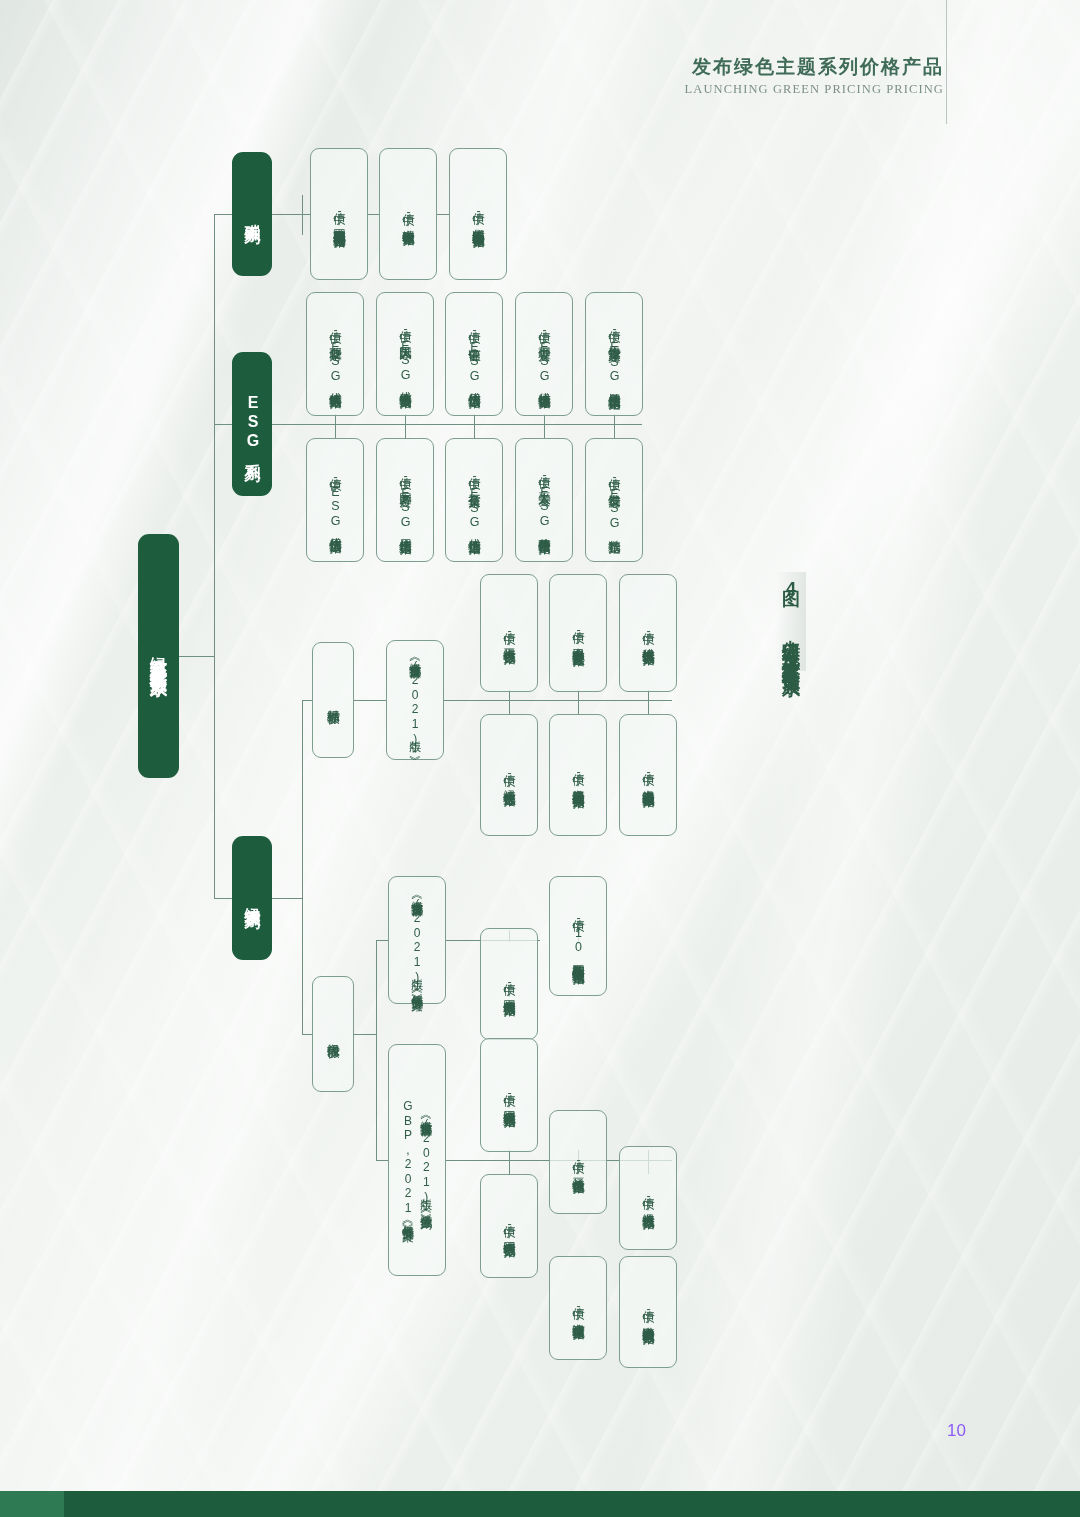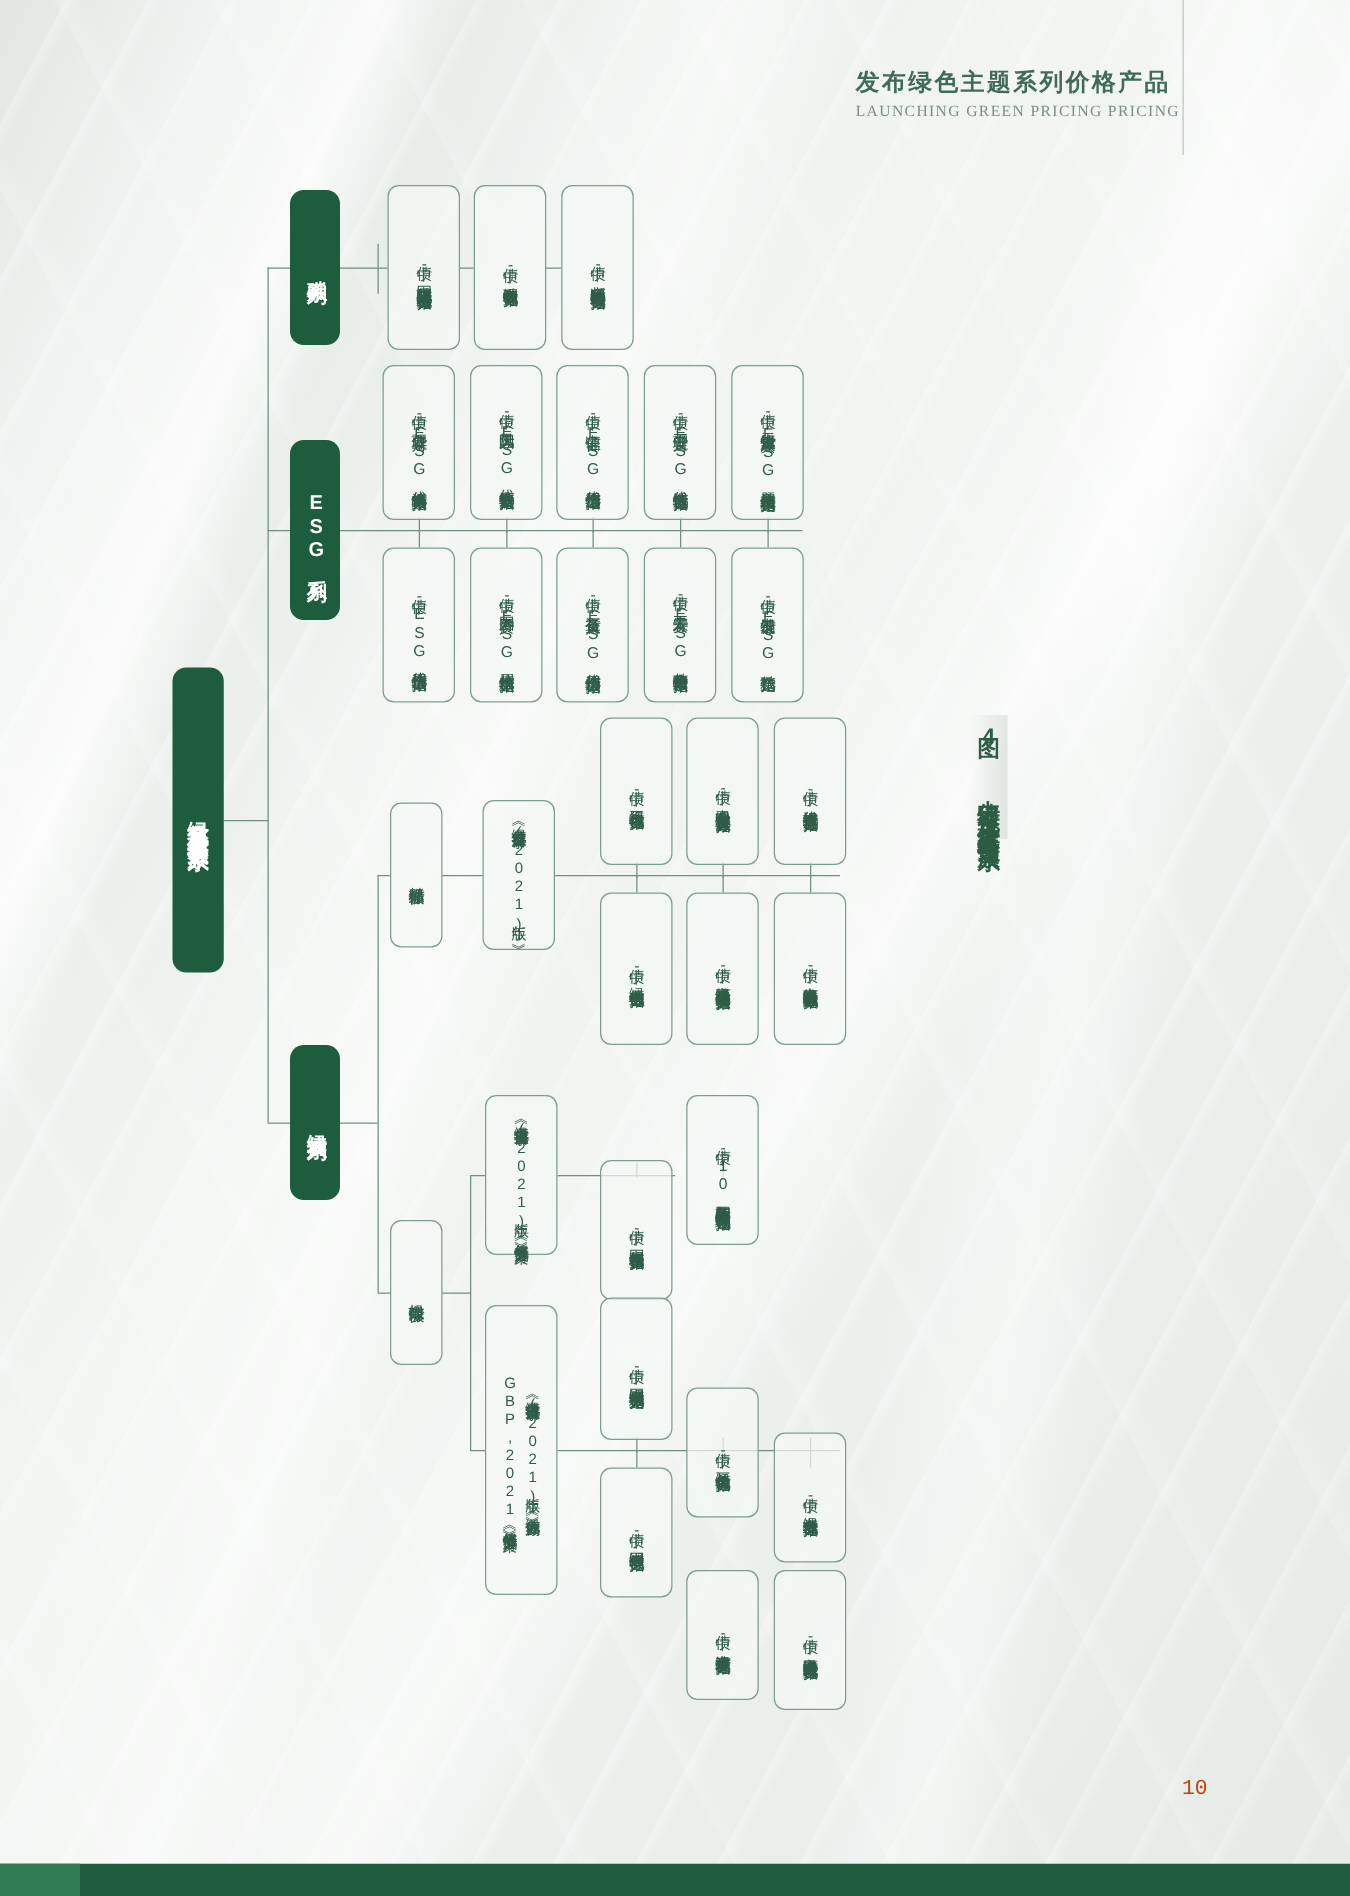--- a/index.html
+++ b/index.html
@@ -20,43 +20,43 @@
       #edf0ee;
   }
   #paper:after{
     content:"";position:absolute;inset:0;
     background:
       repeating-linear-gradient(118deg, rgba(255,255,255,0) 0px, rgba(255,255,255,0) 46px, rgba(255,255,255,.35) 47px, rgba(255,255,255,0) 58px),
       repeating-linear-gradient(62deg, rgba(255,255,255,0) 0px, rgba(255,255,255,0) 90px, rgba(255,255,255,.22) 92px, rgba(255,255,255,0) 110px);
     opacity:.85;
   }
   
-  #header{position:absolute;top:56px;right:136px;text-align:left;line-height:1.18;}
+  #header{position:absolute;top:56px;right:136px;text-align:right;line-height:1.18;}
   #header .cn{
     font-size:19px;color:#3f6b58;letter-spacing:2px;font-weight:700;
     white-space:nowrap;
   }
   #header .en{
     font-size:12.5px;color:#7c8f86;letter-spacing:1.1px;margin-top:4px;
     font-family:"Liberation Serif","DejaVu Serif",serif;white-space:nowrap;
   }
   #header-rule{position:absolute;top:0px;left:946px;width:1px;height:124px;background:#b9c6bf;}
 
   
   #caption{
     position:absolute;left:776px;top:572px;
     writing-mode:vertical-rl;text-orientation:upright;
     font-size:18px;font-weight:700;color:#2d5c45;letter-spacing:3px;
     background:linear-gradient(90deg, rgba(255,255,255,0), rgba(205,214,208,.55));
     padding:4px 3px;
   }
 
   
-  #pageno{position:absolute;right:114px;bottom:76px;font-size:17px;color:#c2410c;
-    font-family:Liberation Mono, monospace;}
+  #pageno{position:absolute;right:114px;bottom:76px;font-size:17px;color:#8b5cf6;
+    font-family:Liberation Sans, sans-serif;}
   #footer-bar{position:absolute;left:0;right:0;bottom:0;height:26px;background:#1d5c3d;}
   #footer-bar:before{content:"";position:absolute;left:0;bottom:0;width:64px;height:26px;
     background:#2e7a52;}
 
   
   #diagram{position:absolute;left:0;top:0;width:1080px;height:1517px;}
   .conn{position:absolute;background:#6f8f80;}
   .conn.h{height:1px;}
   .conn.v{width:1px;}
 

